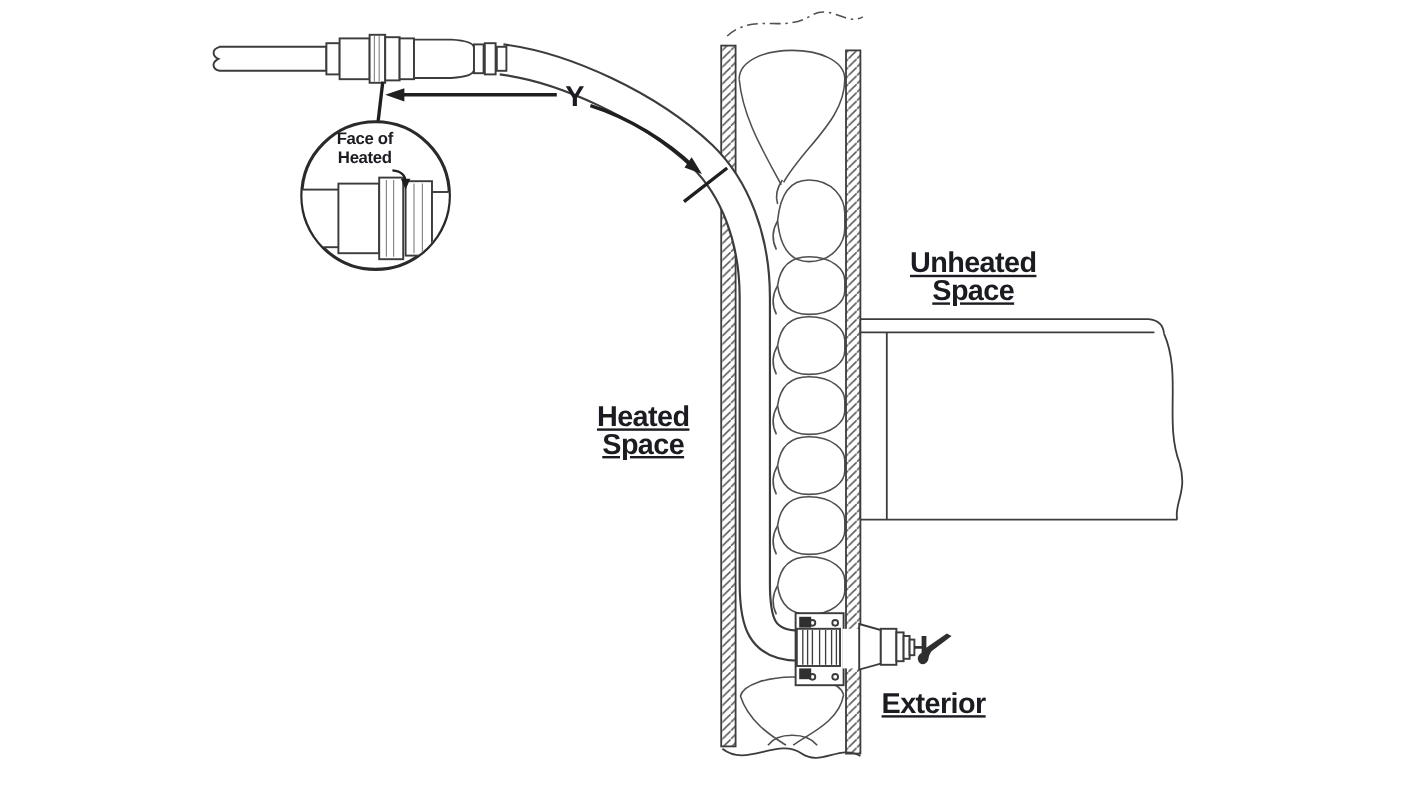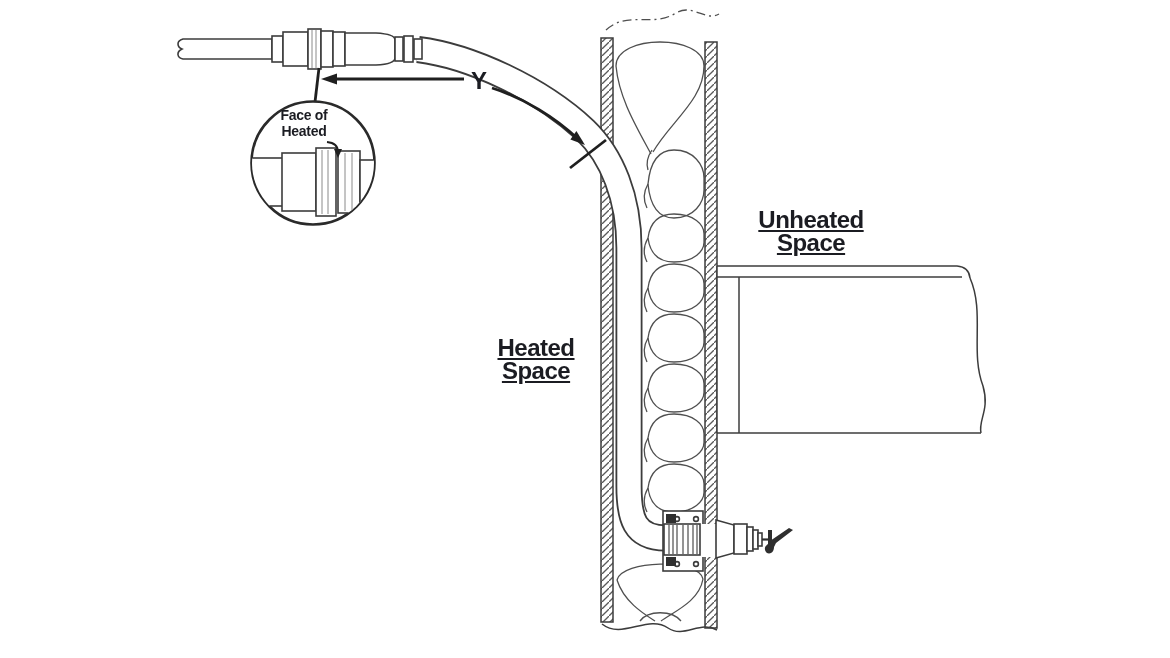--- a/index.html
+++ b/index.html
@@ -160,20 +160,23 @@
 <div class="lbl lbl-big" style="left:436px;top:336px;width:200px;">
   <div>Heated</div>
   <div>Space</div>
 </div>
 
 <div class="lbl lbl-big" style="left:711px;top:208px;width:200px;">
   <div>Unheated</div>
   <div>Space</div>
 </div>
 
+<div class="lbl lbl-big" style="left:678px;top:575px;width:200px;">
+  <div>Exterior</div>
+</div>
 
 <div class="lbl lbl-y" style="left:464px;top:69px;width:30px;">
   <span>Y</span>
 </div>
 
 <div class="lbl lbl-callout" style="left:261px;top:108px;width:86px;">
   <div>Face of</div>
   <div>Heated</div>
 </div>
 

